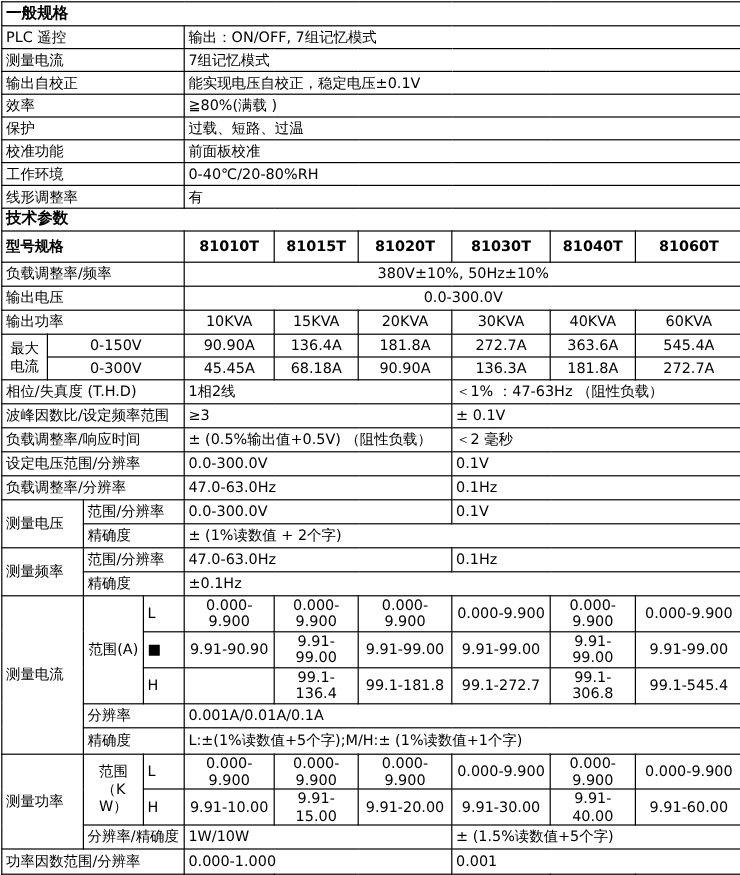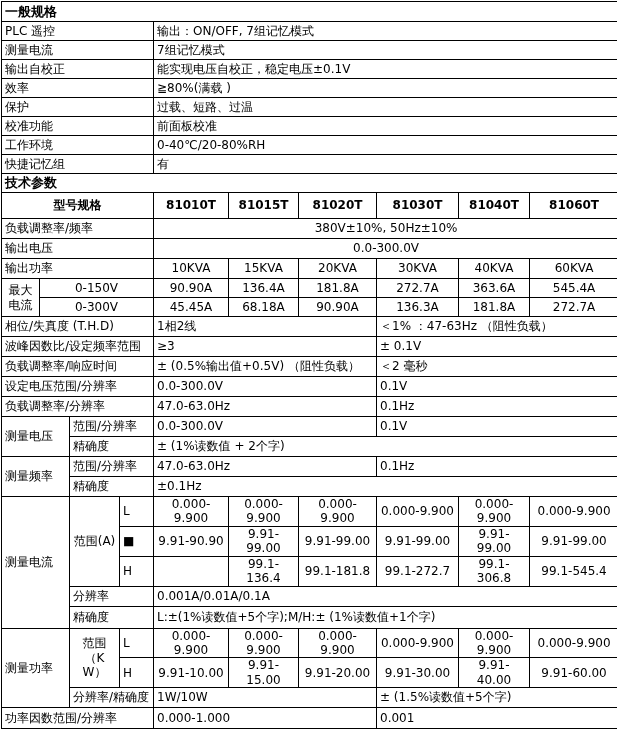--- a/index.html
+++ b/index.html
@@ -15,21 +15,21 @@
   table.spec td{
     border:1px solid #000;
     padding:0 3px;
     overflow:hidden;
     line-height:1.2;
     vertical-align:middle;
     white-space:normal;
   }
   td.c{text-align:center;padding:0 1px;}
   td.sec{font-weight:bold;font-size:13px;}
-  tr.bold td{font-weight:bold;text-align:center;}
+  tr.bold td{font-weight:bold;}
   td.wrap{word-break:break-all;padding:0 2px;text-align:center;}
   td.sm{font-size:11px;}
 </style>
 </head>
 <body>
 
 <table class="spec">
   <colgroup>
     <col style="width:38px">
       <col style="width:30px">
@@ -69,21 +69,21 @@
   </tr>
   <tr style="height:19px">
     <td colspan="4">校准功能</td>
     <td colspan="6">前面板校准</td>
   </tr>
   <tr style="height:19px">
     <td colspan="4">工作环境</td>
     <td colspan="6">0-40℃/20-80%RH</td>
   </tr>
   <tr style="height:19px">
-    <td colspan="4">快捷记忆组</td>
+    <td colspan="4">线形调整率</td>
     <td colspan="6">有</td>
   </tr>
 
   <tr style="height:19px">
     <td colspan="10" class="sec">技术参数</td>
   </tr>
   <tr class="bold" style="height:26px">
     <td colspan="4">型号规格</td>
     <td class="c">81010T</td>
     <td class="c">81015T</td>

